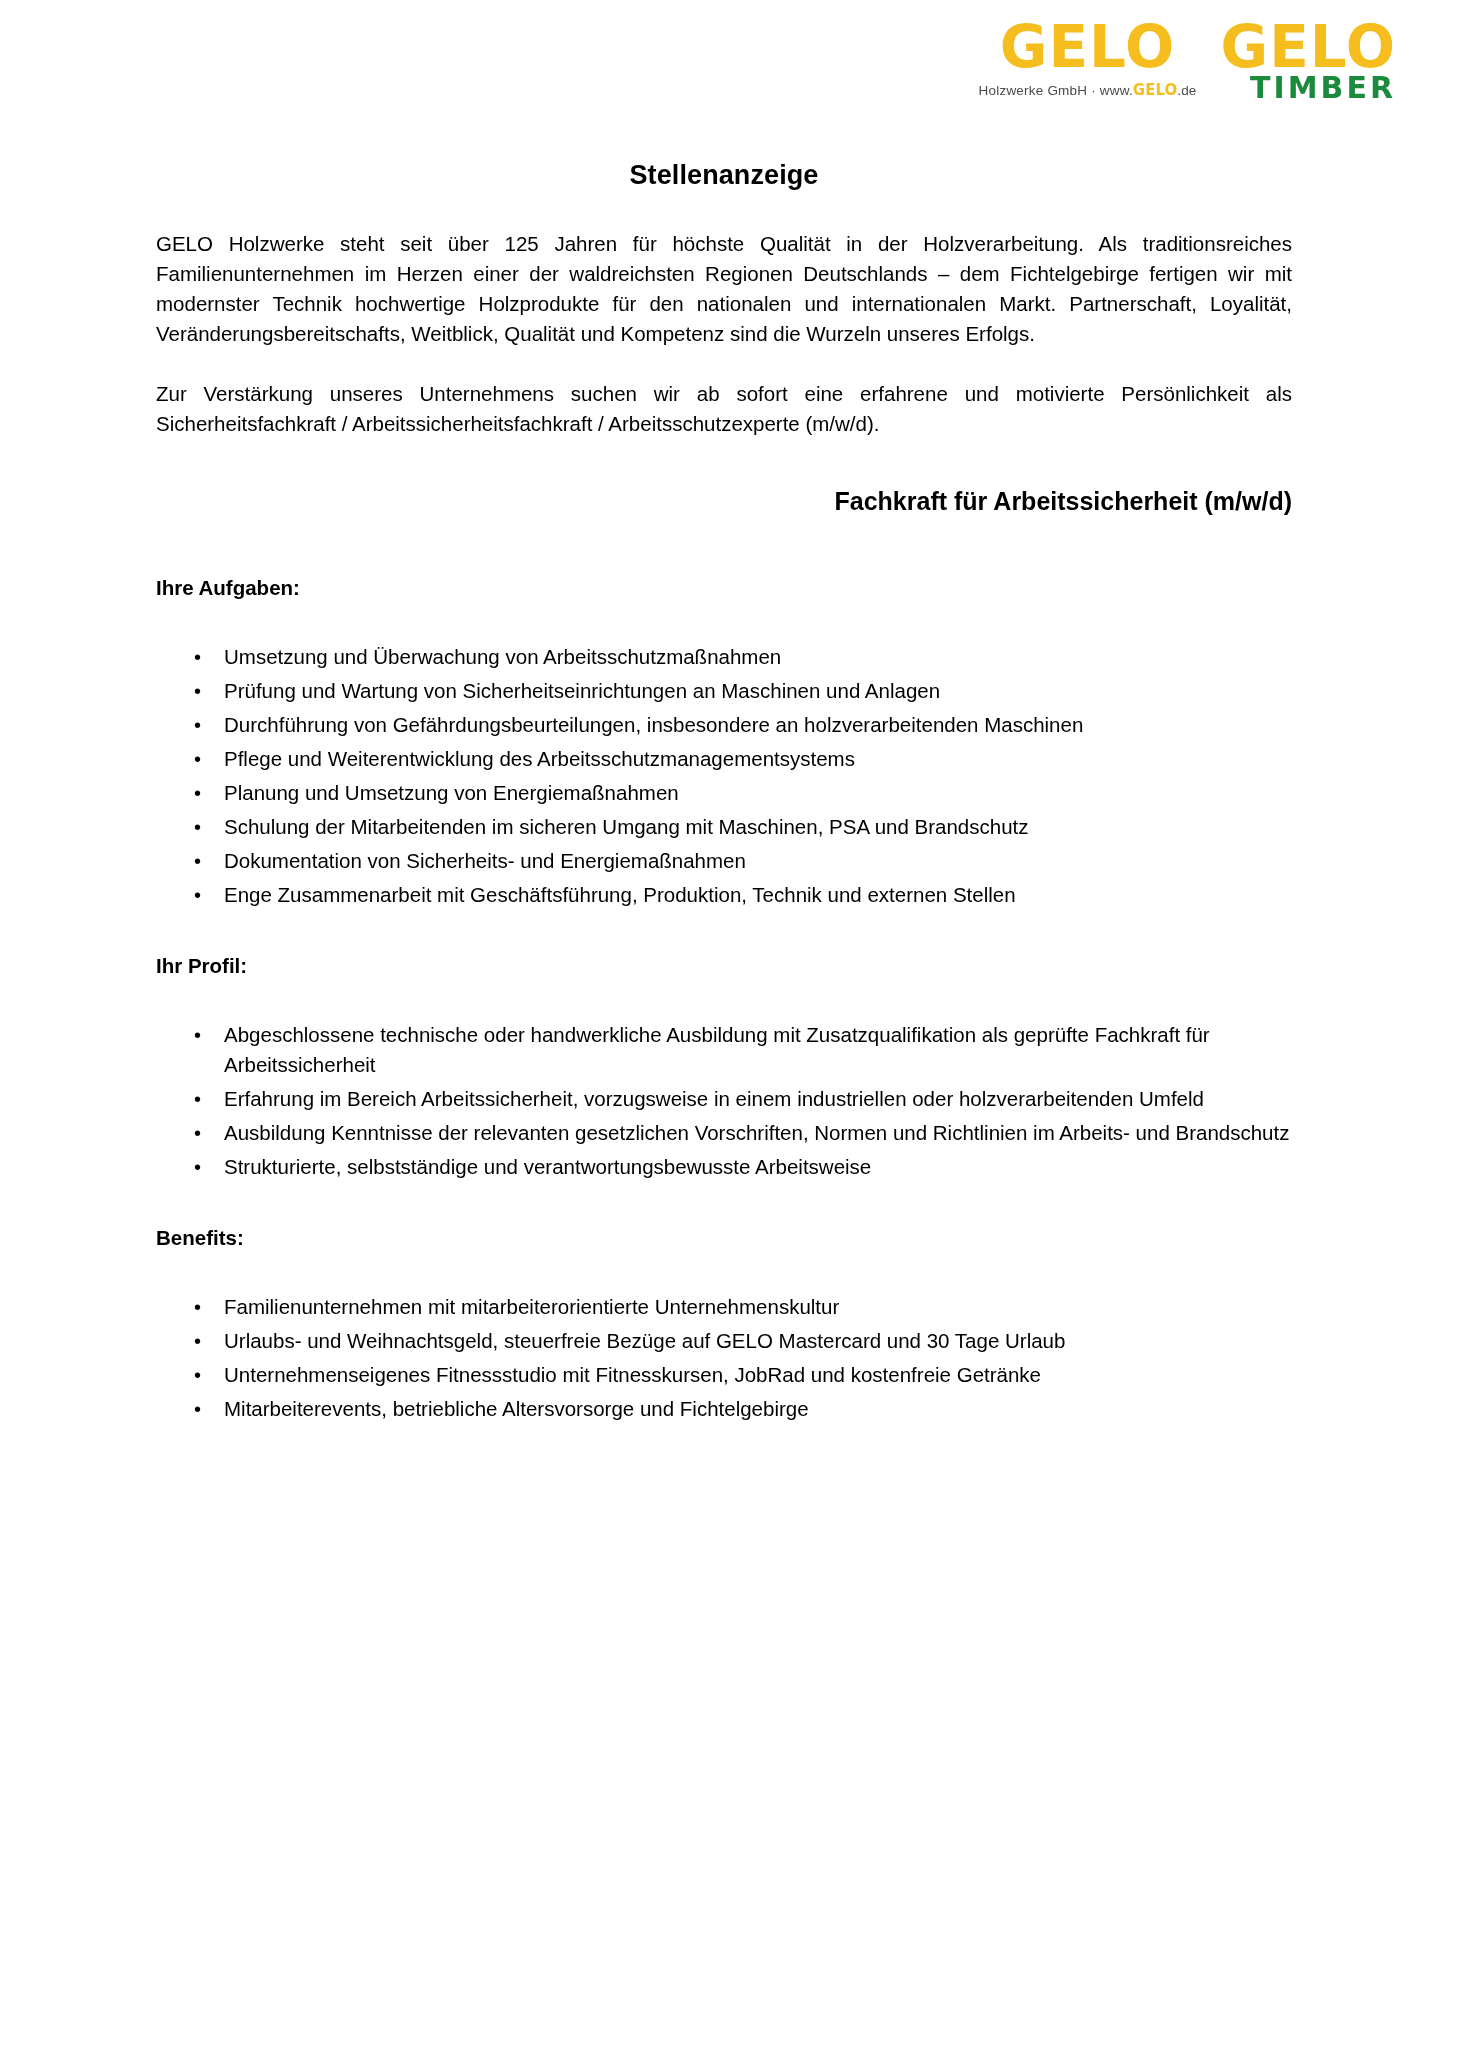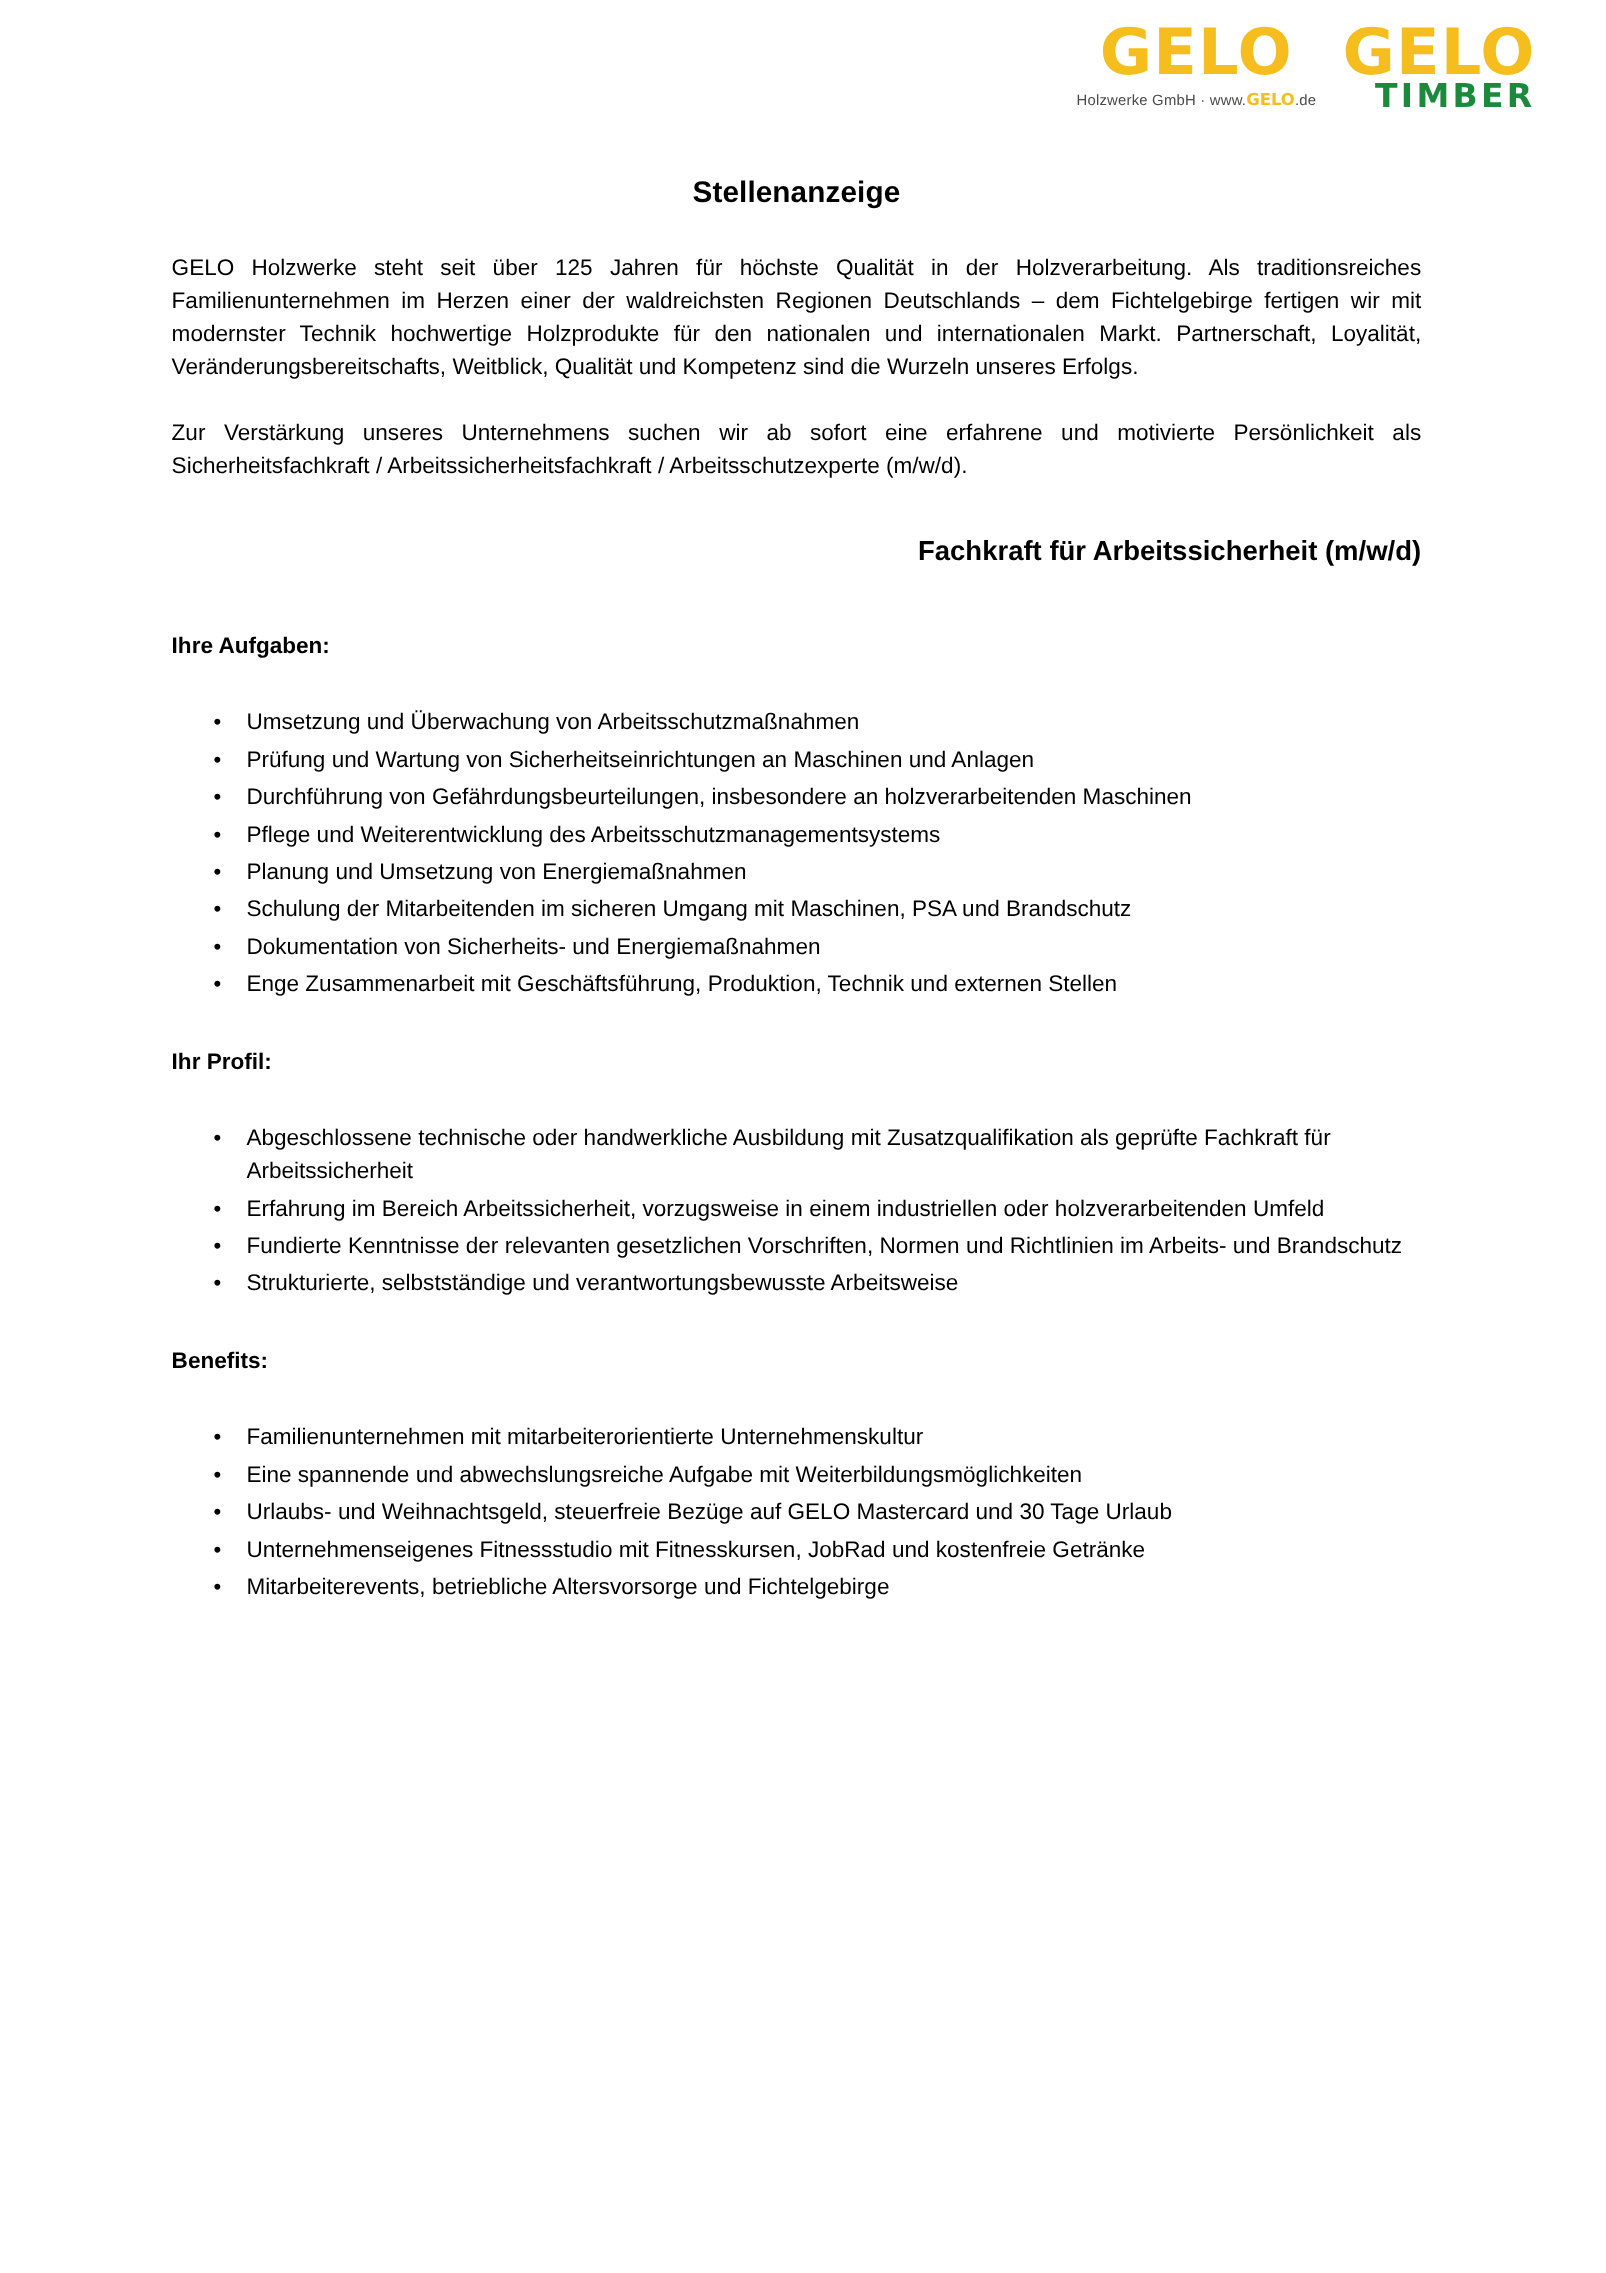--- a/index.html
+++ b/index.html
@@ -171,31 +171,30 @@
           <li><span>Enge Zusammenarbeit </span><b>mit Geschäftsführung, Produktion, Technik</b><span> und externen Stellen</span></li>
         </ul>
     </div>
 
     <div class="sec-profil">
       <h3 class="section-head">Ihr Profil:</h3>
       <div class="spacer-aufgaben"></div>
       <ul class="bullets">
           <li><span>Abgeschlossene technische oder handwerkliche Ausbildung mit </span><b>Zusatzqualifikation als geprüfte Fachkraft für Arbeitssicherheit</b></li>
           <li><b>Erfahrung im Bereich Arbeitssicherheit</b><span>, vorzugsweise in einem industriellen oder holzverarbeitenden Umfeld</span></li>
-          <li><span>Fundierte </span><b>Kenntnisse der relevanten gesetzlichen Vorschriften</b><span>, Normen und Richtlinien im Arbeits- und Brandschutz</span></li>
+          <li><span>Ausbildung </span><b>Kenntnisse der relevanten gesetzlichen Vorschriften</b><span>, Normen und Richtlinien im Arbeits- und Brandschutz</span></li>
           <li><b>Strukturierte</b><span>, selbstständige und verantwortungsbewusste </span><b>Arbeitsweise</b></li>
         </ul>
     </div>
 
     <div class="sec-benefits">
       <h3 class="section-head">Benefits:</h3>
       <div class="spacer-aufgaben"></div>
       <ul class="bullets">
           <li><span>Familienunternehmen mit </span><b>mitarbeiterorientierte Unternehmenskultur</b></li>
-          <li><span>Eine spannende und </span><b>abwechslungsreiche Aufgabe</b><span> mit </span><b>Weiterbildungsmöglichkeiten</b></li>
           <li><span>Urlaubs- und Weihnachtsgeld, </span><b>steuerfreie Bezüge</b><span> auf GELO Mastercard und </span><b>30 Tage Urlaub</b></li>
           <li><b>Unternehmenseigenes Fitnessstudio</b><span> mit Fitnesskursen, JobRad und </span><b>kostenfreie Getränke</b></li>
           <li><span>Mitarbeiterevents, </span><b>betriebliche Altersvorsorge</b><span> und </span><b>Fichtelgebirge</b></li>
         </ul>
     </div>
 
   </div>
 </div>
 
 </body></html>

